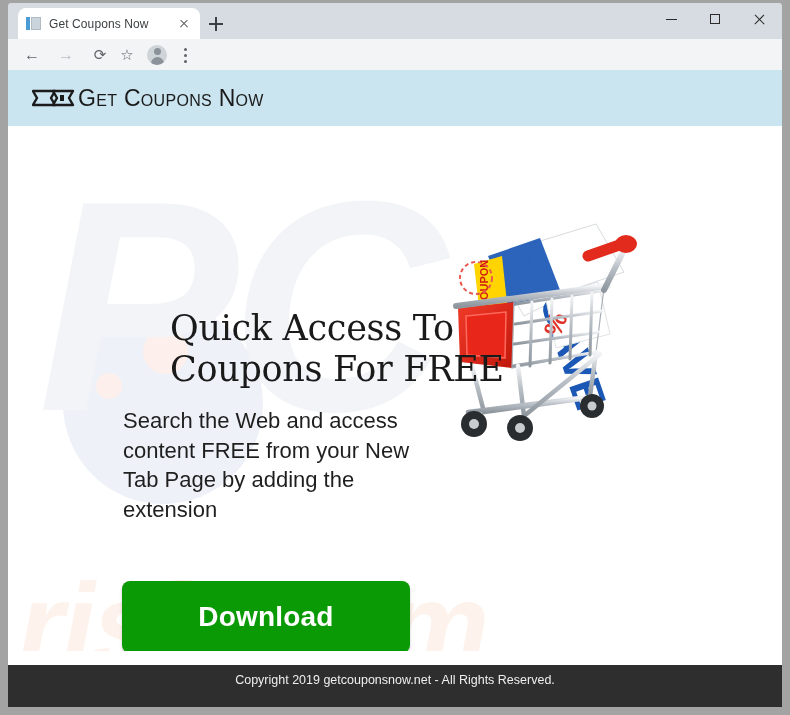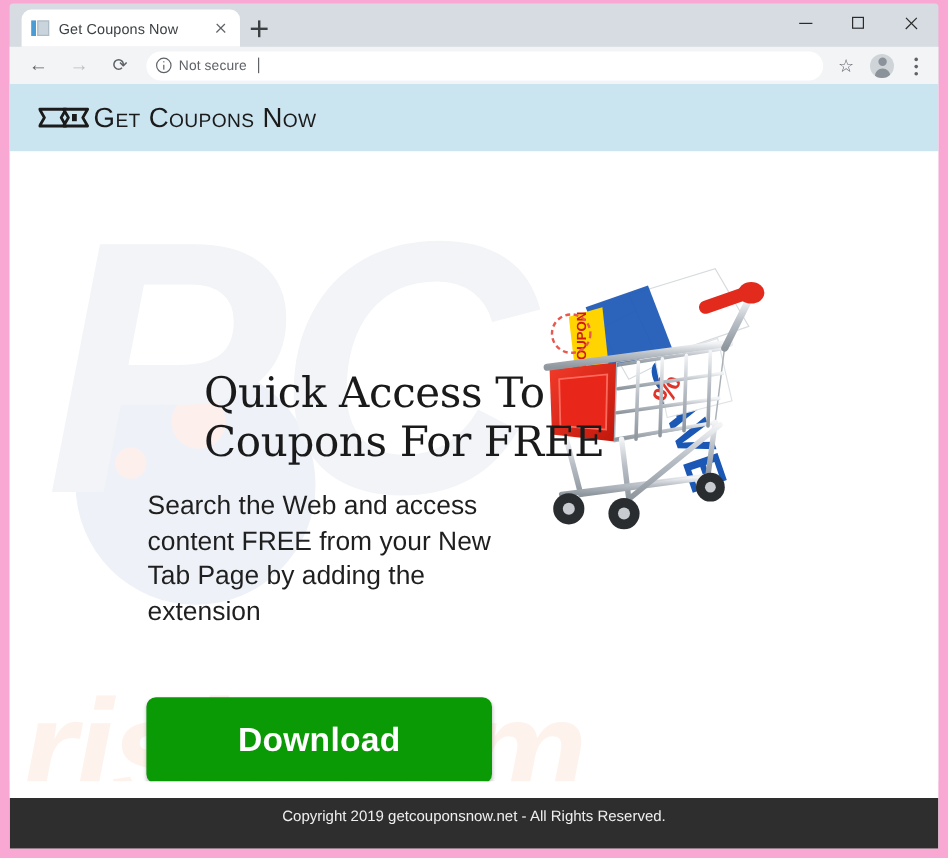--- a/index.html
+++ b/index.html
@@ -4,21 +4,21 @@
 <style>
   html, body {
     margin: 0; padding: 0;
     background: #0d6ebf;
     font-family: "Liberation Sans", sans-serif;
   }
   #screen {
     position: relative;
     width: 790px; height: 715px;
     overflow: hidden;
-    background: #f9a8d4;
+    background: #a3a3a3;
   }
 
   
   .chrome {
     position: absolute; left: 8px; top: 3px;
     width: 774px; height: 67px;
     background: #d6dce2;
     border-top-left-radius: 3px; border-top-right-radius: 3px;
   }
   .tabstrip {
@@ -312,26 +312,20 @@
       <div class="navbtn">
         <div class="arrow-glyph">←</div>
       </div>
       <div class="navbtn">
         <div class="arrow-glyph arrow-dim">→</div>
       </div>
       <div class="navbtn">
         <div class="arrow-glyph reload-glyph">⟳</div>
       </div>
 
-      <div class="omnibox">
-        <div class="notsecure-icon"></div>
-        <div class="notsecure-text">Not secure</div>
-        <div class="caret"></div>
-        <span placeholder="Search Google or type a URL"></span>
-      </div>
 
       <div class="tb-right">
         <div class="star">☆</div>
         <div class="avatar"></div>
         <div class="kebab">
           <span></span>
             <span></span>
             <span></span>
         </div>
       </div>

